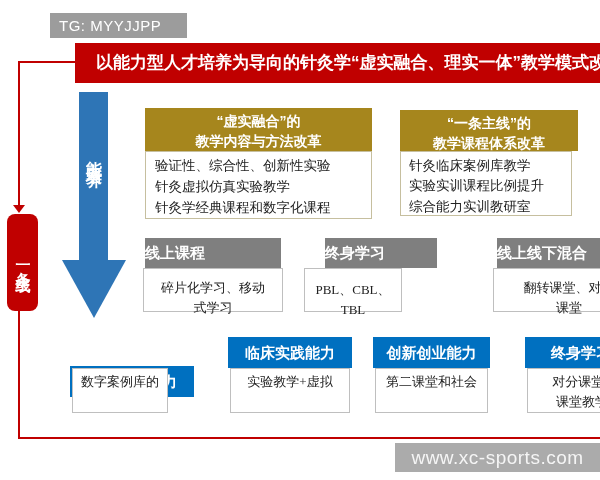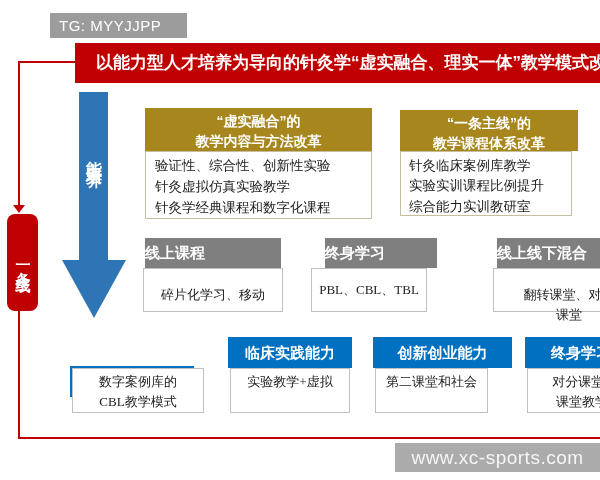--- a/index.html
+++ b/index.html
@@ -47,33 +47,33 @@
              font-family:"Liberation Serif",serif;}
   .body1{left:145px;top:151px;width:227px;height:68px;font-size:13.5px;line-height:1.55;
          padding:4px 9px;}
   .body2{left:400px;top:151px;width:172px;height:65px;font-size:13.5px;line-height:1.5;
          padding:4px 8px;}
 
   
   .gray-hdr{background:#7f7f7f;color:#ffffff;font-weight:bold;font-size:15px;
             line-height:30px;height:30px;top:238px;}
   .course-body{top:268px;height:44px;font-size:13px;line-height:1.5;text-align:center;
-               padding-top:16px;border:1px solid #bfbfbf;}
+               padding-top:9px;border:1px solid #bfbfbf;}
   .g1{left:145px;width:136px;} .gb1{left:143px;width:140px;}
-  .g2{left:325px;width:112px;} .gb2{left:311px;width:116px;padding-top:11px;}
+  .g2{left:325px;width:112px;} .gb2{left:304px;width:98px;padding-top:11px;}
   .g3{left:497px;width:145px;} .gb3{left:493px;width:152px;}
 
   
   .blue-hdr{background:#0070c0;color:#ffffff;font-weight:bold;font-size:15px;text-align:center;
             line-height:31px;height:31px;top:337px;}
   .ability-body{top:368px;height:45px;font-size:13px;line-height:1.55;text-align:center;
                 padding-top:3px;border:1px solid #bfbfbf;}
-  .b1{left:70px;width:124px;margin-top:29px;}  .bb1{left:72px;width:132px;}
+  .b1{left:70px;width:124px;margin-top:29px;}  .bb1{left:72px;width:96px;}
   .b2{left:228px;width:124px;} .bb2{left:230px;width:120px;}
-  .b3{left:373px;width:139px;} .bb3{left:375px;width:113px;}
+  .b3{left:373px;width:117px;} .bb3{left:375px;width:113px;}
   .b4{left:525px;width:112px;} .bb4{left:527px;width:110px;}
 
   
   .watermark{left:395px;top:443px;width:205px;height:29px;background:#ababab;color:#f5f5f5;
              font-size:19px;line-height:29px;text-align:center;letter-spacing:.5px;}
 </style>
 </head>
 <body>
 
 <div class="abs tag">TG: MYYJJPP</div>
@@ -111,37 +111,37 @@
 </div>
 <div class="abs white-box body2">
   <div>针灸临床案例库教学</div>
   <div>实验实训课程比例提升</div>
   <div>综合能力实训教研室</div>
 </div>
 
 <div class="abs gray-hdr g1">线上课程</div>
 <div class="abs white-box course-body gb1">
   <div>碎片化学习、移动</div>
+  <div>式学习</div>
 </div>
 
 <div class="abs gray-hdr g2">终身学习</div>
 <div class="abs white-box course-body gb2">
   <div>PBL、CBL、TBL</div>
 </div>
 
 <div class="abs gray-hdr g3">线上线下混合</div>
 <div class="abs white-box course-body gb3">
   <div>翻转课堂、对分</div>
   <div>课堂</div>
 </div>
 
 <div class="abs blue-hdr b1">中医思维能力</div>
 <div class="abs white-box ability-body bb1">
   <div>数字案例库的</div>
-  <div>CBL教学模式</div>
 </div>
 
 <div class="abs blue-hdr b2">临床实践能力</div>
 <div class="abs white-box ability-body bb2">
   <div>实验教学+虚拟</div>
 </div>
 
 <div class="abs blue-hdr b3">创新创业能力</div>
 <div class="abs white-box ability-body bb3">
   <div>第二课堂和社会</div>

